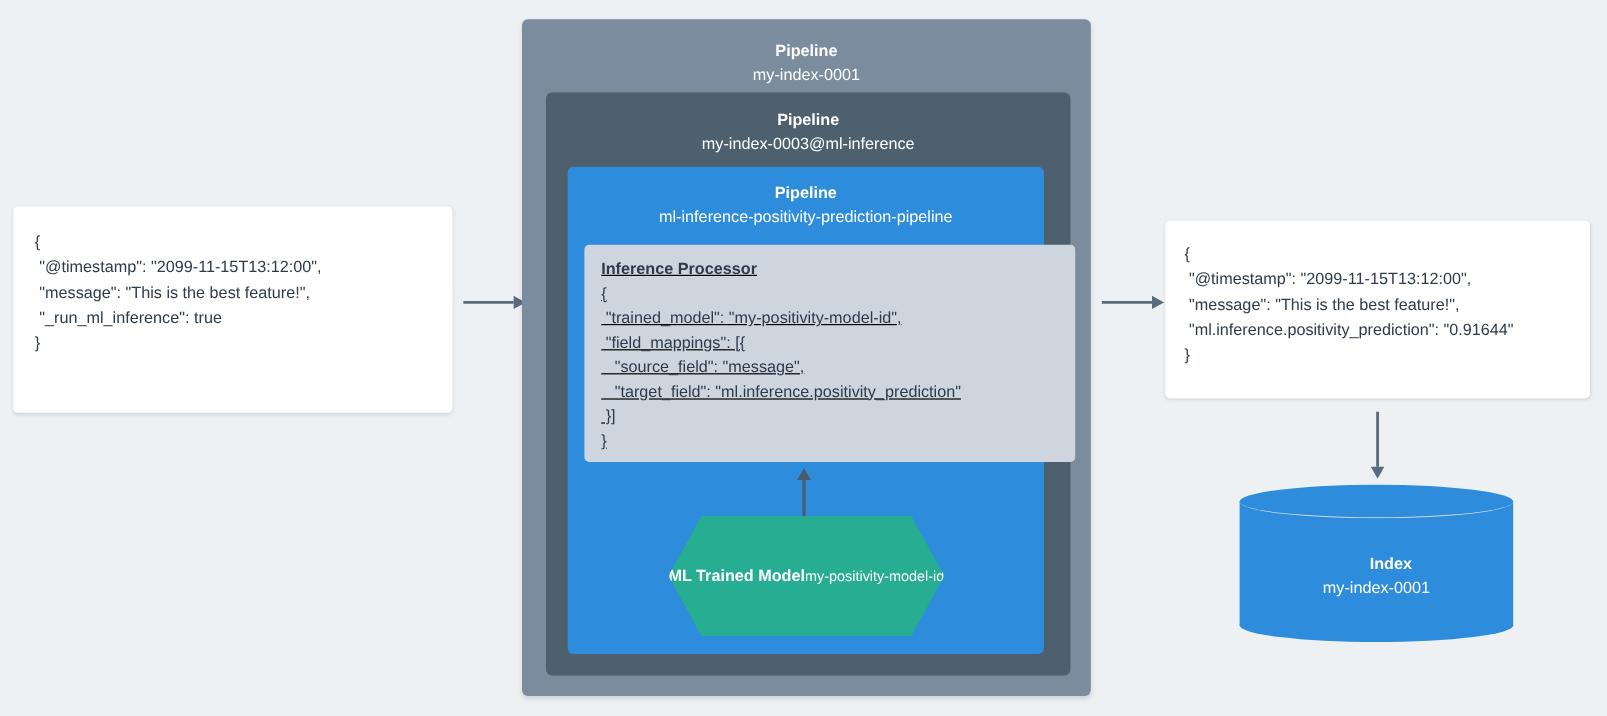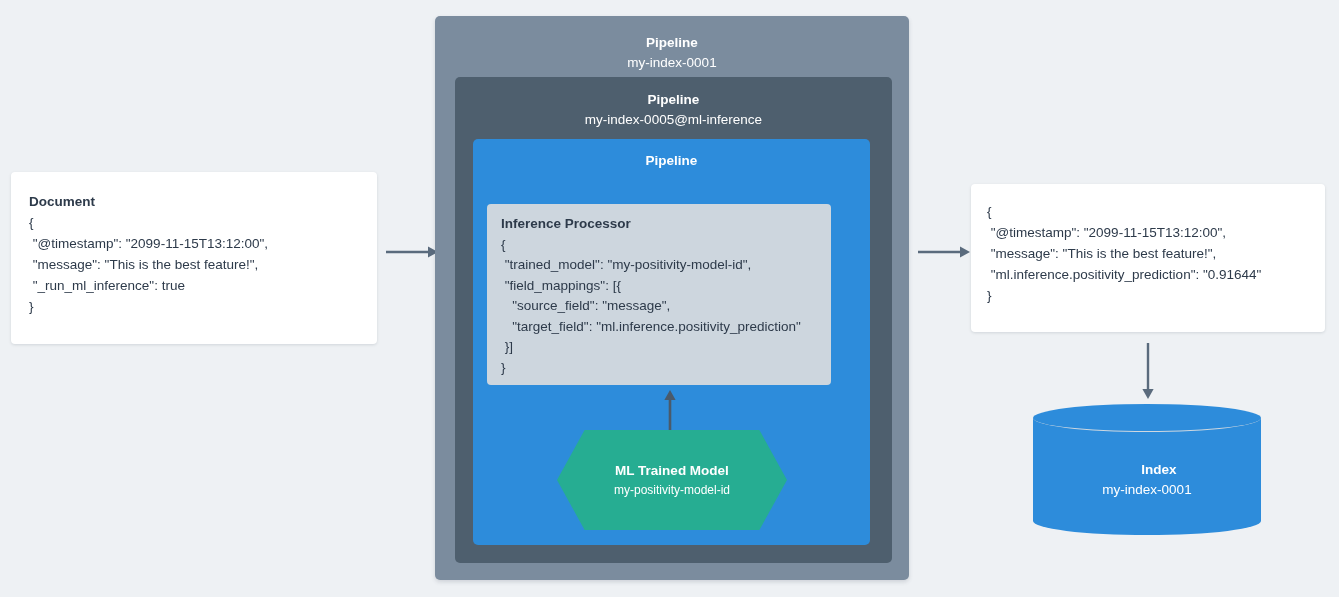--- a/index.html
+++ b/index.html
@@ -89,21 +89,21 @@
     line-height: 1.52;
     white-space: pre;
   }
 
   
   .hexagon {
     position: absolute;
     background: #26ad92;
     clip-path: polygon(12% 0%, 88% 0%, 100% 50%, 88% 100%, 12% 100%, 0% 50%);
     display: flex;
-    flex-direction: column;
+    flex-direction: row;
     align-items: center;
     justify-content: center;
     color: #ffffff;
     text-align: center;
   }
   .hexagon .kind { font-weight: bold; font-size: 13.5px; line-height: 1.5; }
   .hexagon .name { font-size: 12px; line-height: 1.5; }
 
   
   .cylinder {
@@ -146,21 +146,20 @@
   
   .arrow { position: absolute; }
   .arrow svg { display: block; }
 </style>
 </head>
 <body>
 
 <div id="canvas">
 
   <div class="doc-card" style="left:11px; top:172px; width:366px; height:172px; padding:20px 18px;">
-    <div class="doc-title">Document</div>
     <div class="doc-line">{</div>
     <div class="doc-line"> "@timestamp": "2099-11-15T13:12:00",</div>
     <div class="doc-line"> "message": "This is the best feature!",</div>
     <div class="doc-line"> "_run_ml_inference": true</div>
     <div class="doc-line">}</div>
   </div>
 
   <div class="arrow" style="left:386px; top:245px; width:52px; height:14px;">
     <svg width="52" height="14" viewBox="0 0 52 14">
       <line x1="0" y1="7" x2="42" y2="7" stroke="#5a6b7d" stroke-width="2.4"></line>
@@ -171,31 +170,32 @@
   <div class="frame frame-outer" style="left:435px; top:16px; width:474px; height:564px;">
     <div class="frame-head" style="position:absolute; left:0; right:0; top:17px;">
       <span class="kind">Pipeline</span>
       <span class="name">my-index-0001</span>
     </div>
   </div>
 
   <div class="frame frame-mid" style="left:455px; top:77px; width:437px; height:486px;">
     <div class="frame-head" style="position:absolute; left:0; right:0; top:13px;">
       <span class="kind">Pipeline</span>
-      <span class="name">my-index-0005@ml-inference</span>
+      <span class="name">my-index-0003@ml-inference</span>
     </div>
   </div>
 
   <div class="frame frame-inner" style="left:473px; top:139px; width:397px; height:406px;">
     <div class="frame-head" style="position:absolute; left:0; right:0; top:12px;">
       <span class="kind">Pipeline</span>
-    </div>
-  </div>
-
-  <div class="proc-card" style="left:487px; top:204px; width:344px; height:181px;">
+      <span class="name">ml-inference-positivity-prediction-pipeline</span>
+    </div>
+  </div>
+
+  <div class="proc-card" style="left:487px; top:204px; width:409px; height:181px;text-decoration:underline;">
     <div class="proc-title">Inference Processor</div>
     <div class="proc-line">{</div>
     <div class="proc-line"> "trained_model": "my-positivity-model-id",</div>
     <div class="proc-line"> "field_mappings": [{</div>
     <div class="proc-line">   "source_field": "message",</div>
     <div class="proc-line">   "target_field": "ml.inference.positivity_prediction"</div>
     <div class="proc-line"> }]</div>
     <div class="proc-line">}</div>
   </div>
 

